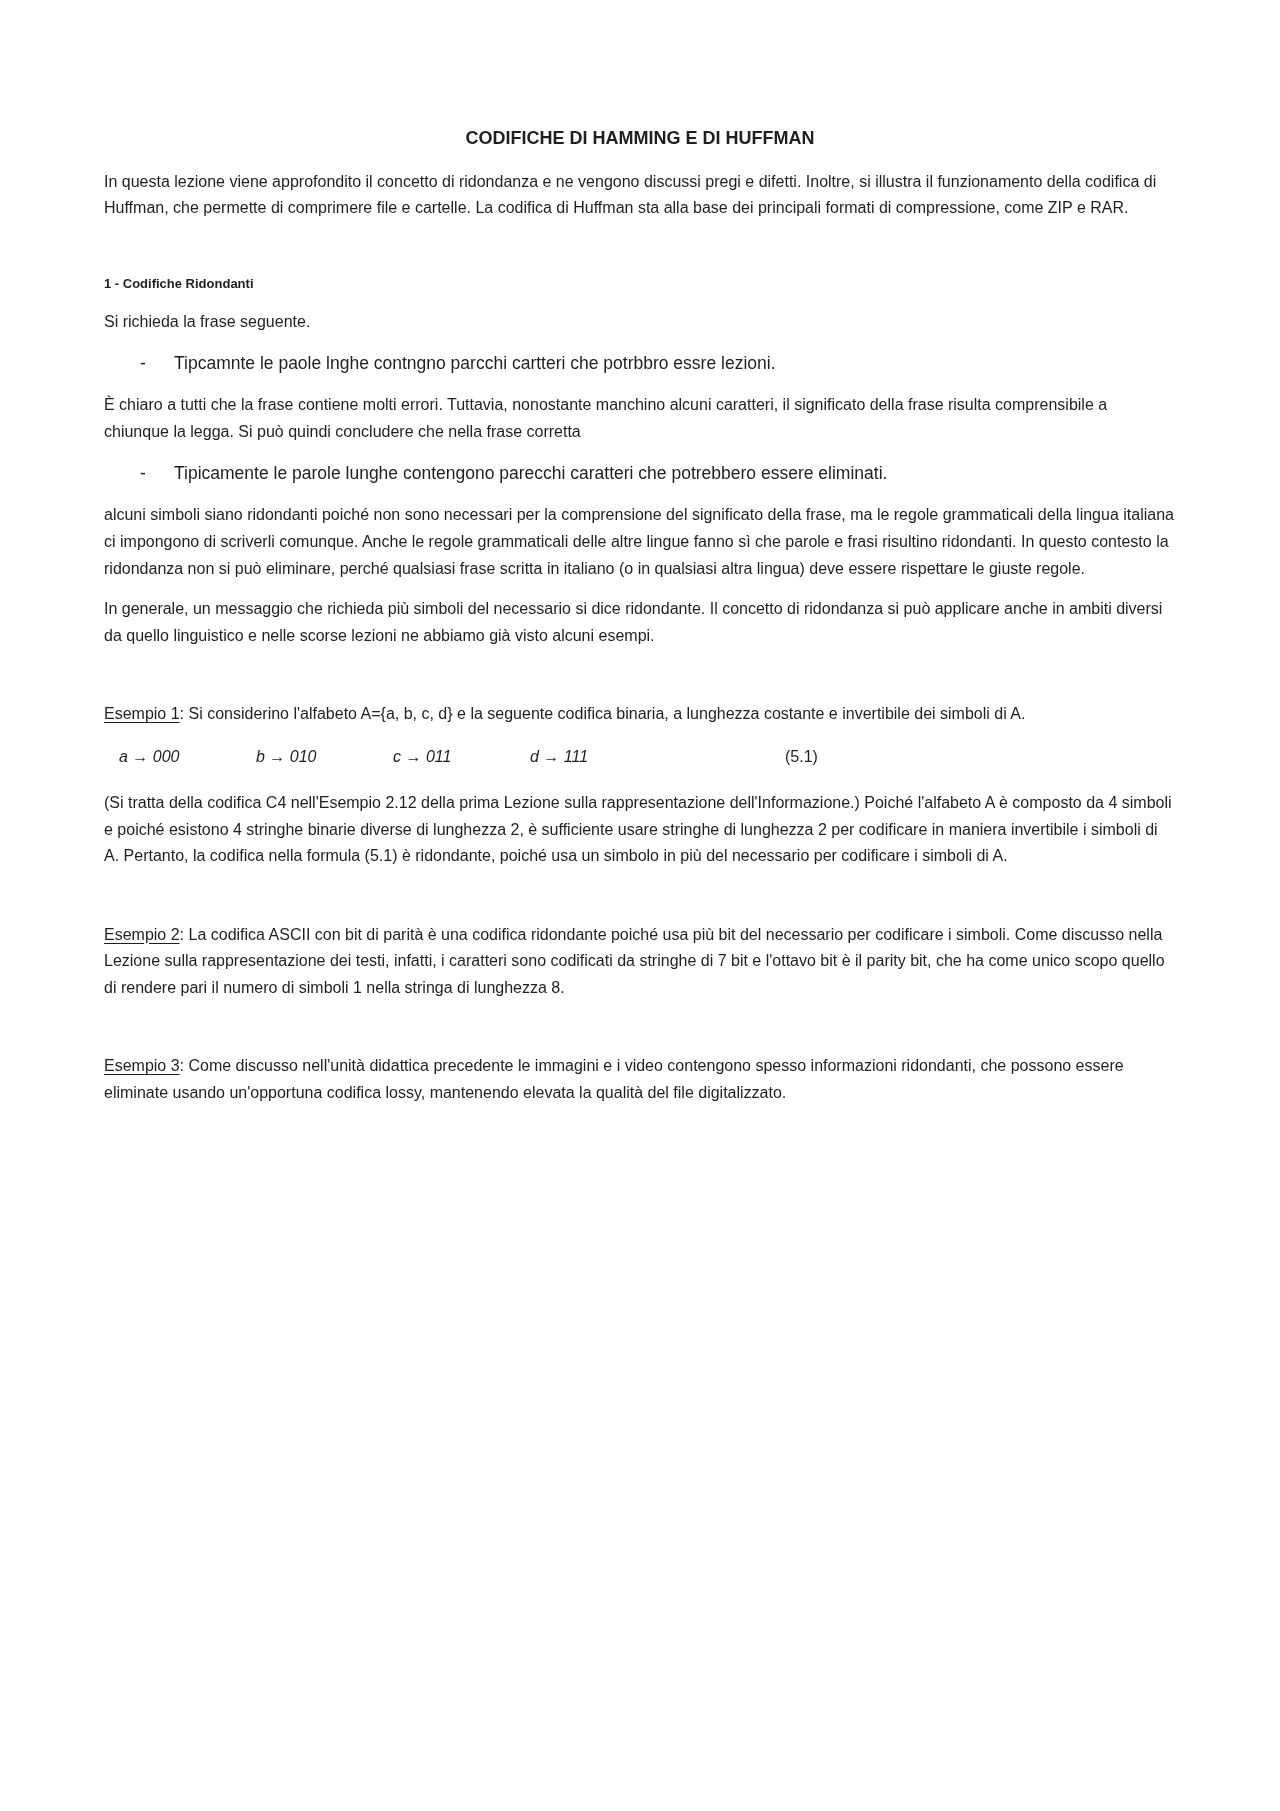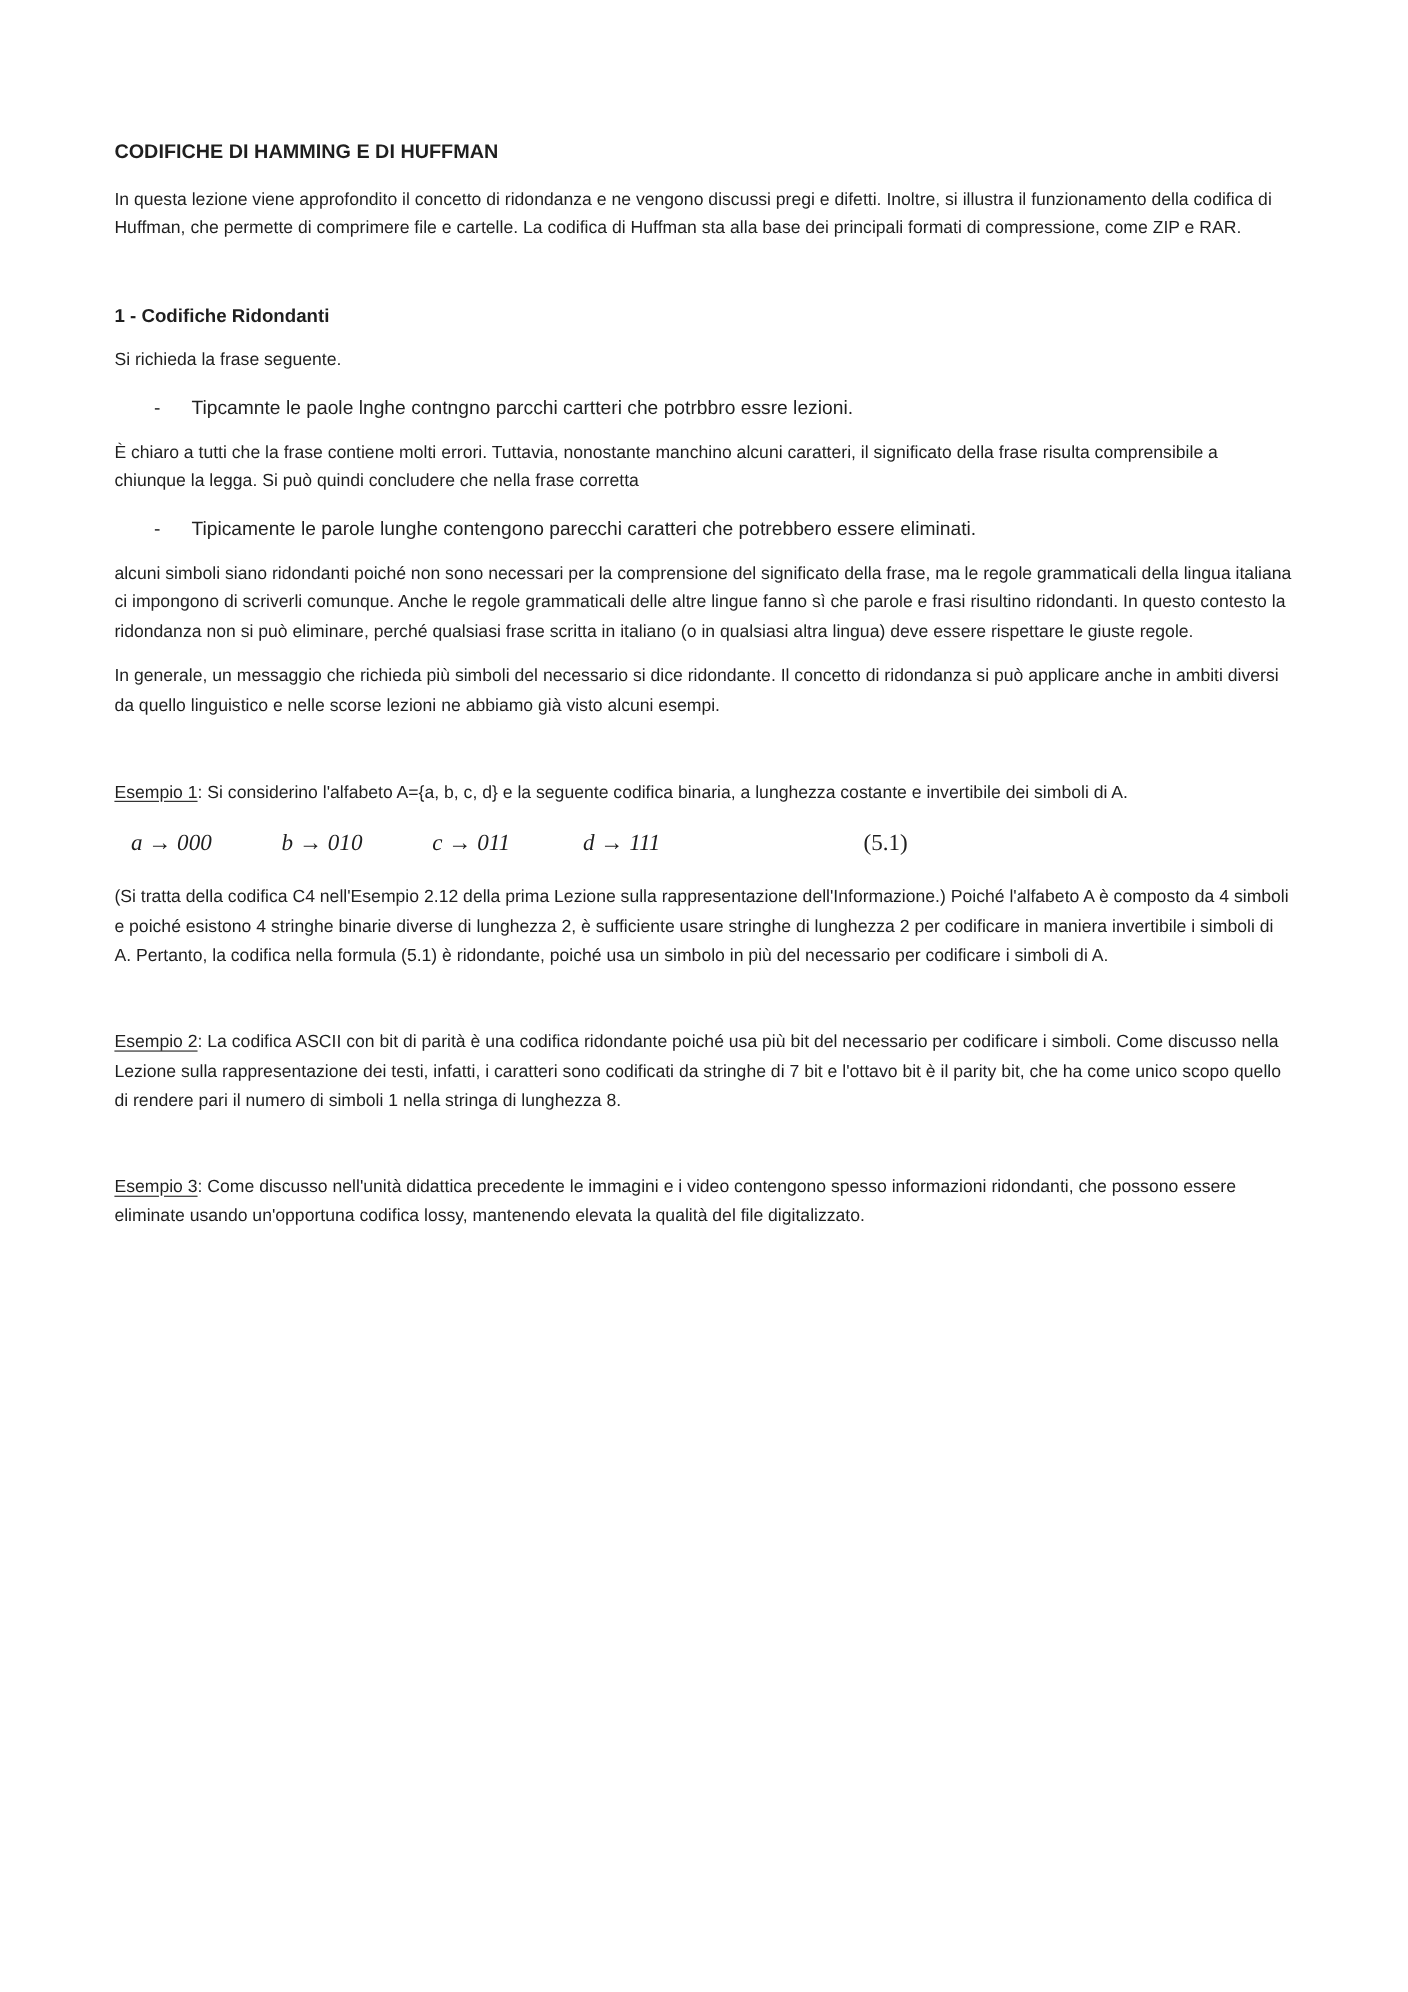--- a/index.html
+++ b/index.html
@@ -17,23 +17,24 @@
     width: 1280px;
     min-height: 1811px;
     padding: 124px 104px 60px 104px;
     background: #ffffff;
   }
   .doc-title {
     font-size: 18px;
     font-weight: 700;
     margin: 0 0 16px 0;
     line-height: 1.6;
+    text-align: center;
   }
   .section-heading {
-    font-size: 17px;
+    font-size: 13px;
     font-weight: 700;
     margin: 0 0 14px 0;
     line-height: 1.6;
   }
   .para {
     font-size: 16px;
     line-height: 1.66;
     margin: 0 0 14px 0;
   }
   .gap-xl {
@@ -53,22 +54,22 @@
   .bullet-text {
     flex: 1 1 auto;
   }
   .ex-label {
     text-decoration: underline;
     text-underline-offset: 3px;
     text-align: right;
   }
   .formula {
     margin: 18px 0 22px 0;
-    font-family: Liberation Serif, serif;
-    font-size: 21px;
+    font-family: Liberation Sans, sans-serif;
+    font-size: 16px;
     line-height: 1.4;
     white-space: nowrap;
   }
   .f-item {
     display: inline-block;
     width: 137px;
     font-style: italic;
   }
   .f-item:first-child {
     margin-left: 15px;

